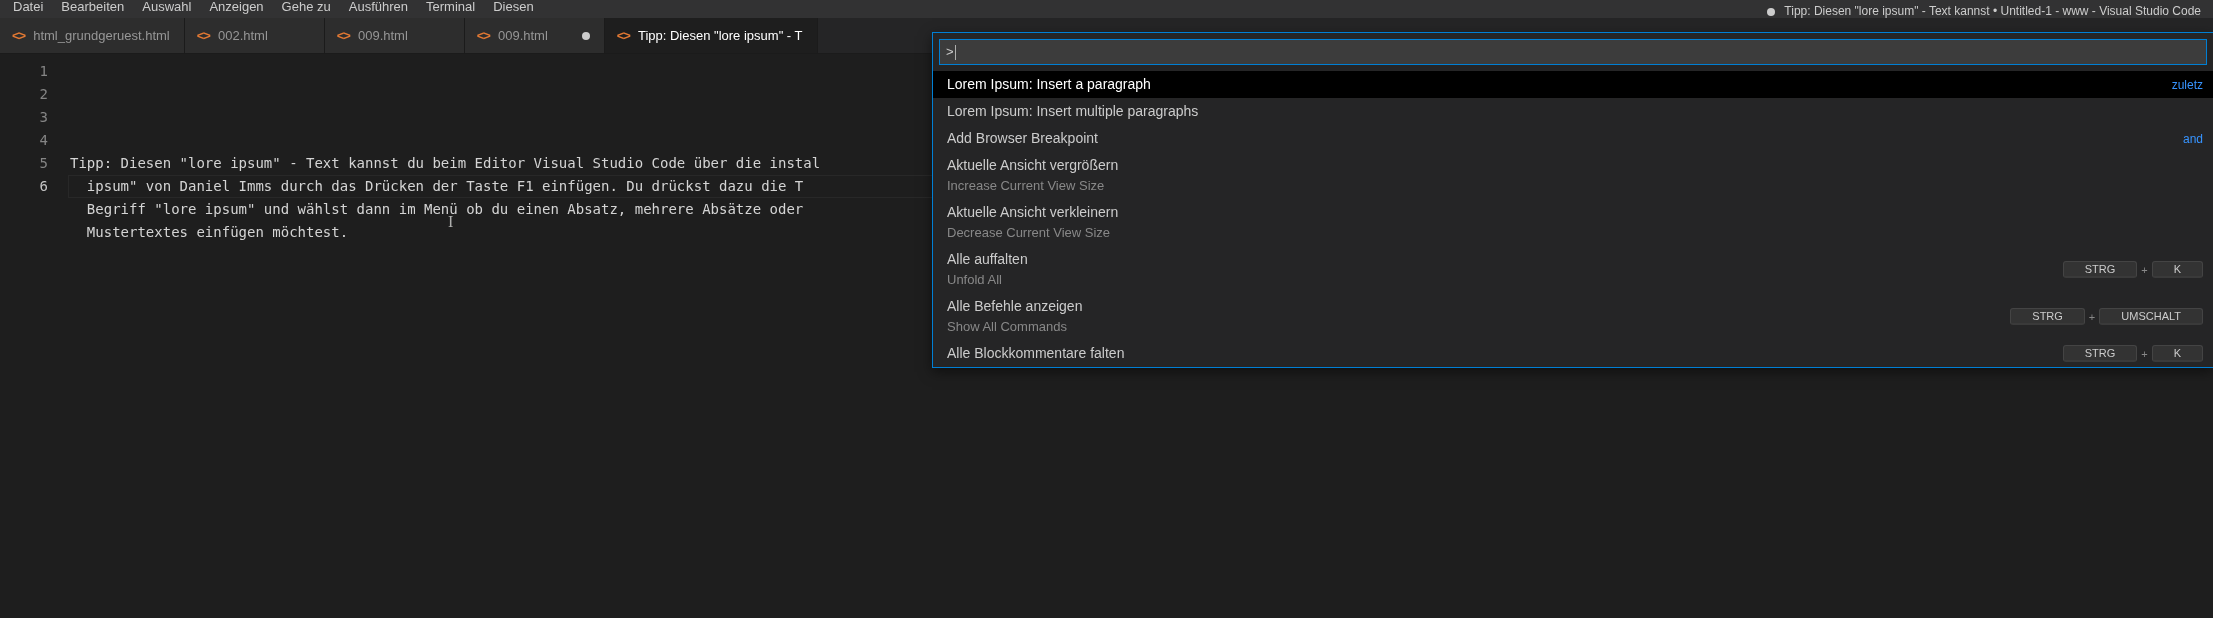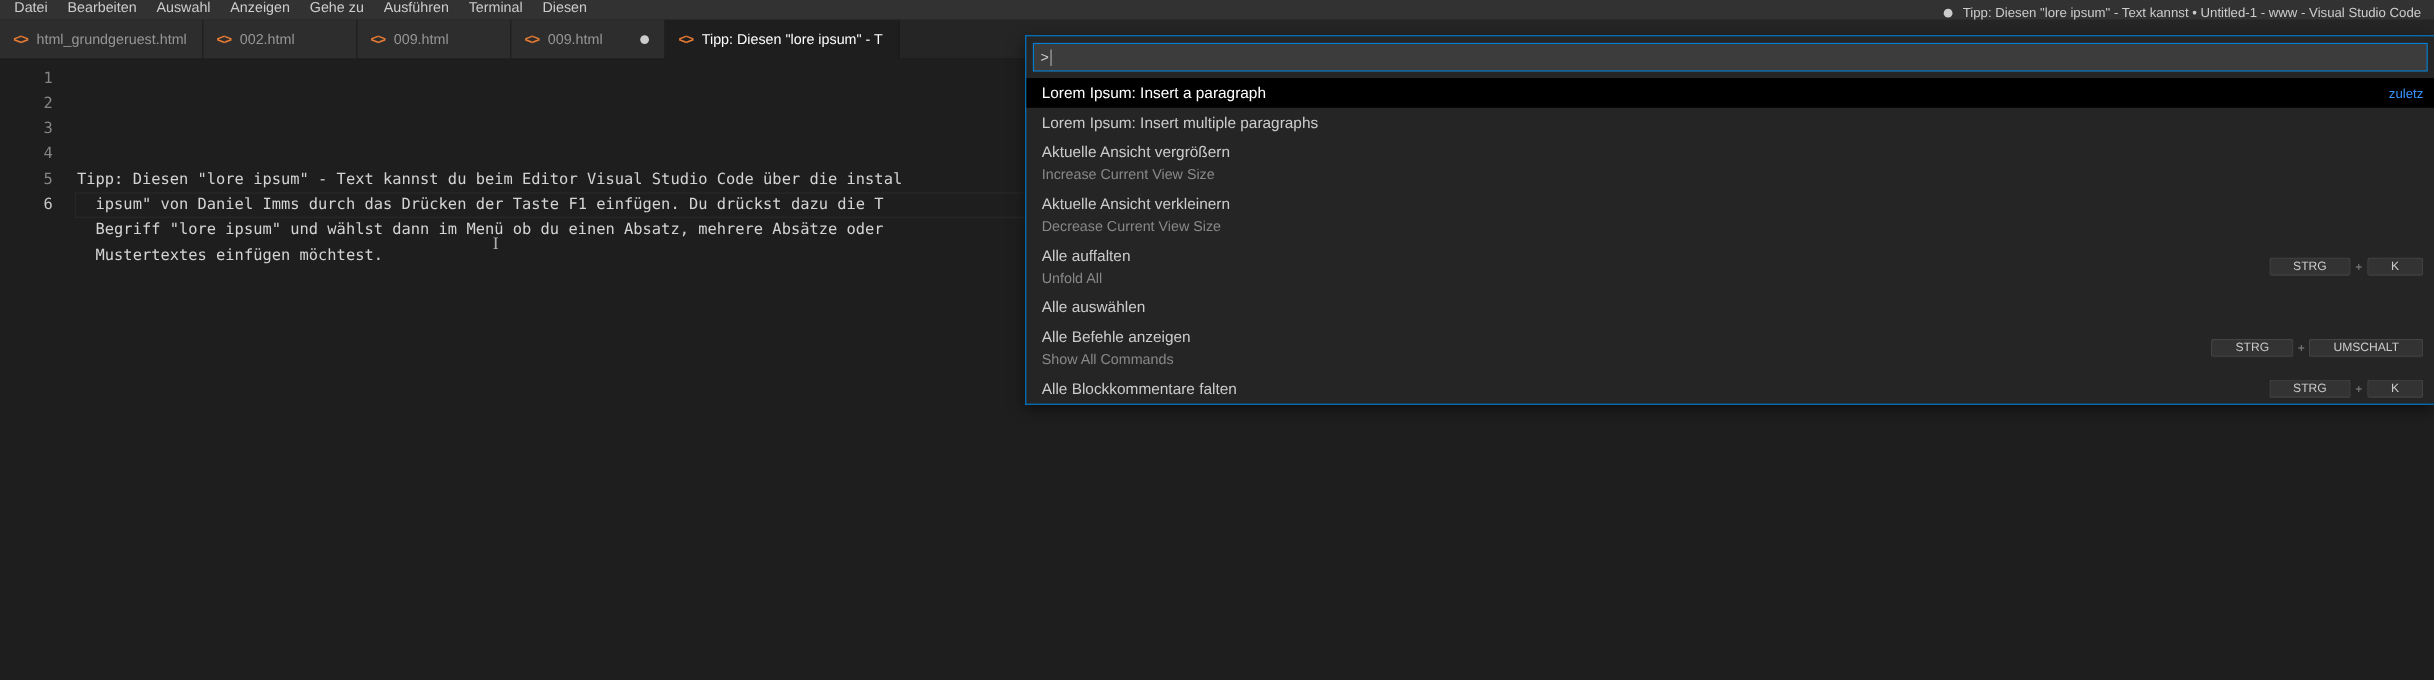--- a/index.html
+++ b/index.html
@@ -284,20 +284,26 @@
         <div><span class="hint">zuletz</span></div>
       </div>
       <div class="palette-item">
         <div class="labels">
           <div class="main-label">Lorem Ipsum: Insert multiple paragraphs</div>
         </div>
         <div></div>
       </div>
       <div class="palette-item">
         <div class="labels">
+          <div class="main-label">Add Browser Breakpoint</div>
+        </div>
+        <div><span class="hint">and</span></div>
+      </div>
+      <div class="palette-item">
+        <div class="labels">
           <div class="main-label">Aktuelle Ansicht vergrößern</div>
           <div class="sub-label">Increase Current View Size</div>
         </div>
         <div></div>
       </div>
       <div class="palette-item">
         <div class="labels">
           <div class="main-label">Aktuelle Ansicht verkleinern</div>
           <div class="sub-label">Decrease Current View Size</div>
         </div>
@@ -311,26 +317,20 @@
         <div>
           <span class="keybinding">
             <span class="keycap">STRG</span>
             <span class="keyplus">+</span>
             <span class="keycap">K</span>
           </span>
         </div>
       </div>
       <div class="palette-item">
         <div class="labels">
-          <div class="main-label">Alle auswählen</div>
-        </div>
-        <div></div>
-      </div>
-      <div class="palette-item">
-        <div class="labels">
           <div class="main-label">Alle Befehle anzeigen</div>
           <div class="sub-label">Show All Commands</div>
         </div>
         <div>
           <span class="keybinding">
             <span class="keycap">STRG</span>
             <span class="keyplus">+</span>
             <span class="keycap">UMSCHALT</span>
           </span>
         </div>

